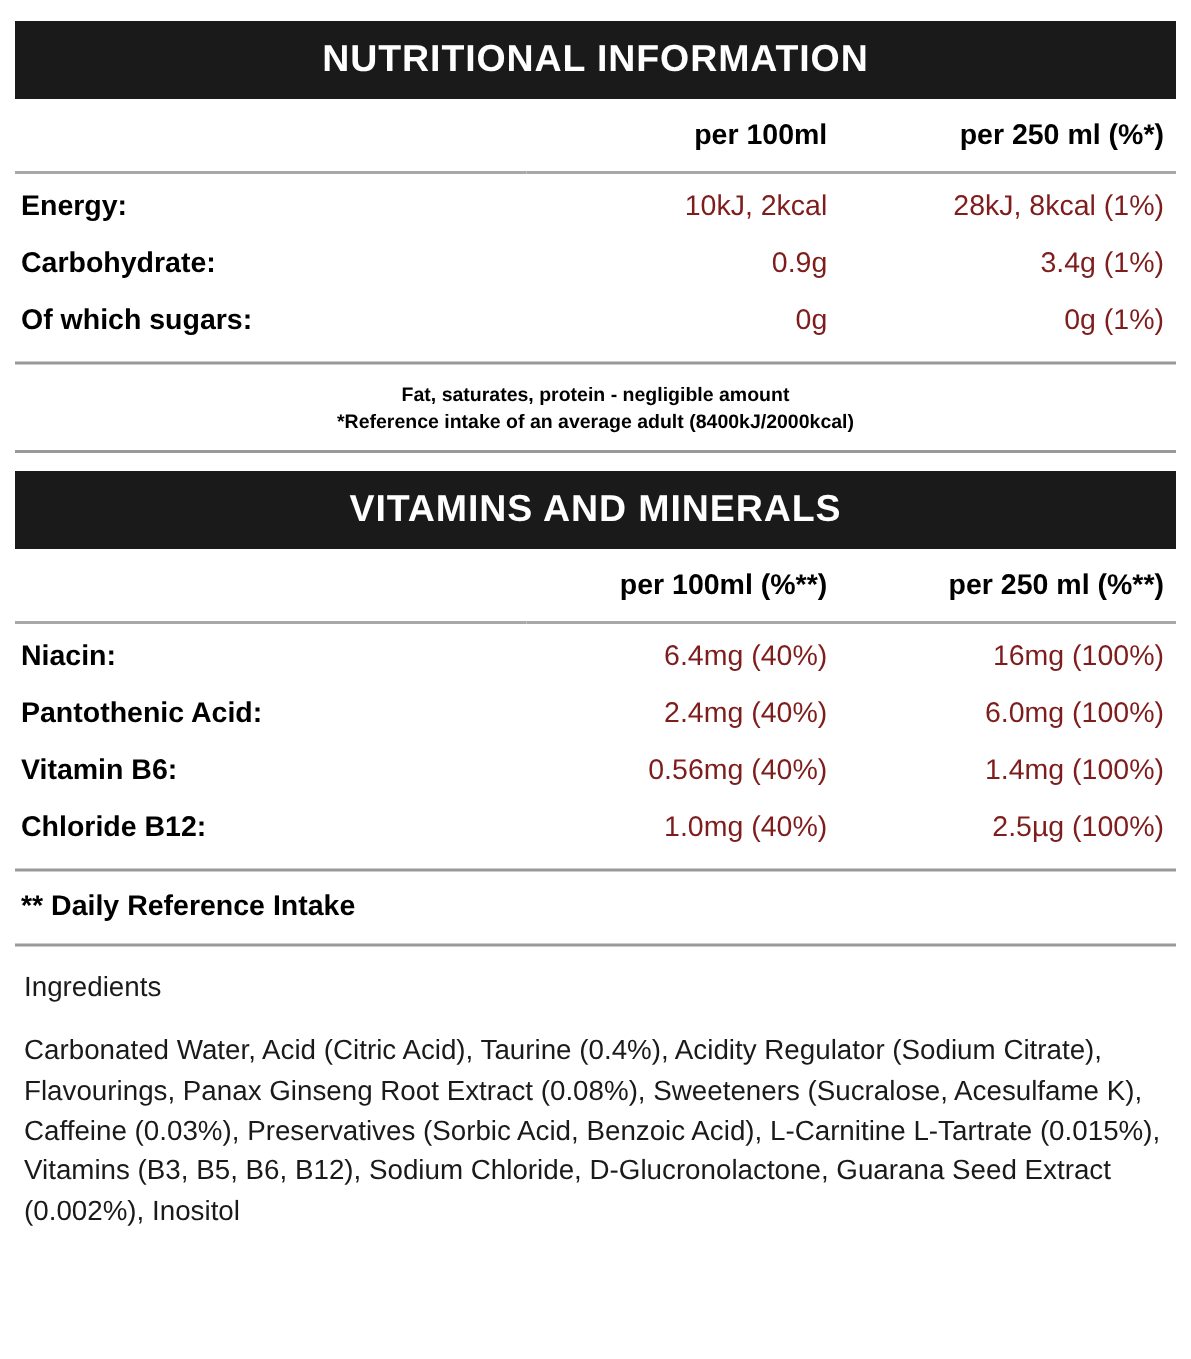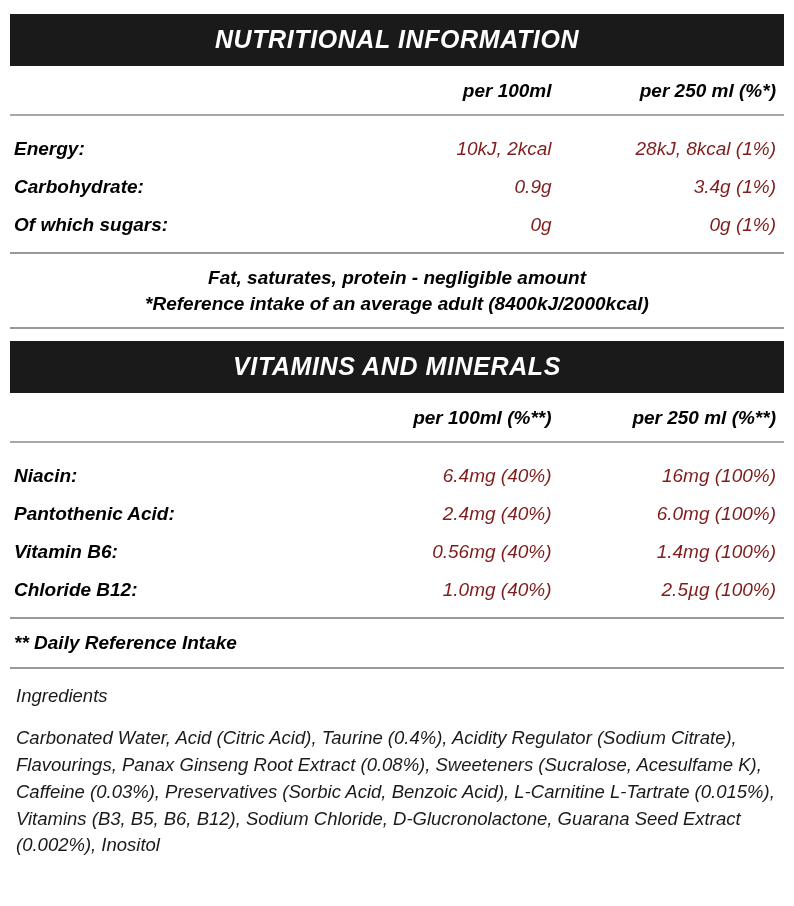--- a/index.html
+++ b/index.html
@@ -13,21 +13,20 @@
     font-family: "Liberation Sans", sans-serif;
     color: #000000;
     -webkit-font-smoothing: antialiased;
   }
   .page {
     width: 794px;
     height: 906px;
     box-sizing: border-box;
     padding: 14px 10px 10px 10px;
     position: relative;
-    font-style: italic;
   }
 
   .banner {
     background: #1a1a1a;
     color: #ffffff;
     text-align: center;
     font-size: 25px;
     font-weight: bold;
     letter-spacing: 0.6px;
     padding: 13px 0 14px 0;
@@ -71,26 +70,26 @@
   }
   table.nuttable td.val {
     text-align: right;
     font-weight: normal;
     color: #7f1d1d;
   }
   table.nuttable tr.hdr td, table.nuttable tr.hdr th {
     border-bottom: 2px solid #a8a8a8;
   }
   table.nuttable tr.firstrow td {
-    padding-top: 22px;
+    padding-top: 11px;
   }
 
   .notes {
     text-align: center;
-    font-size: 19px;
+    font-size: 13px;
     font-weight: bold;
     line-height: 1.35;
     padding: 11px 4px 11px 4px;
   }
 
   .spacer-8 { height: 8px; }
   .spacer-12 { height: 12px; }
 
   .dri {
     text-align: left;

